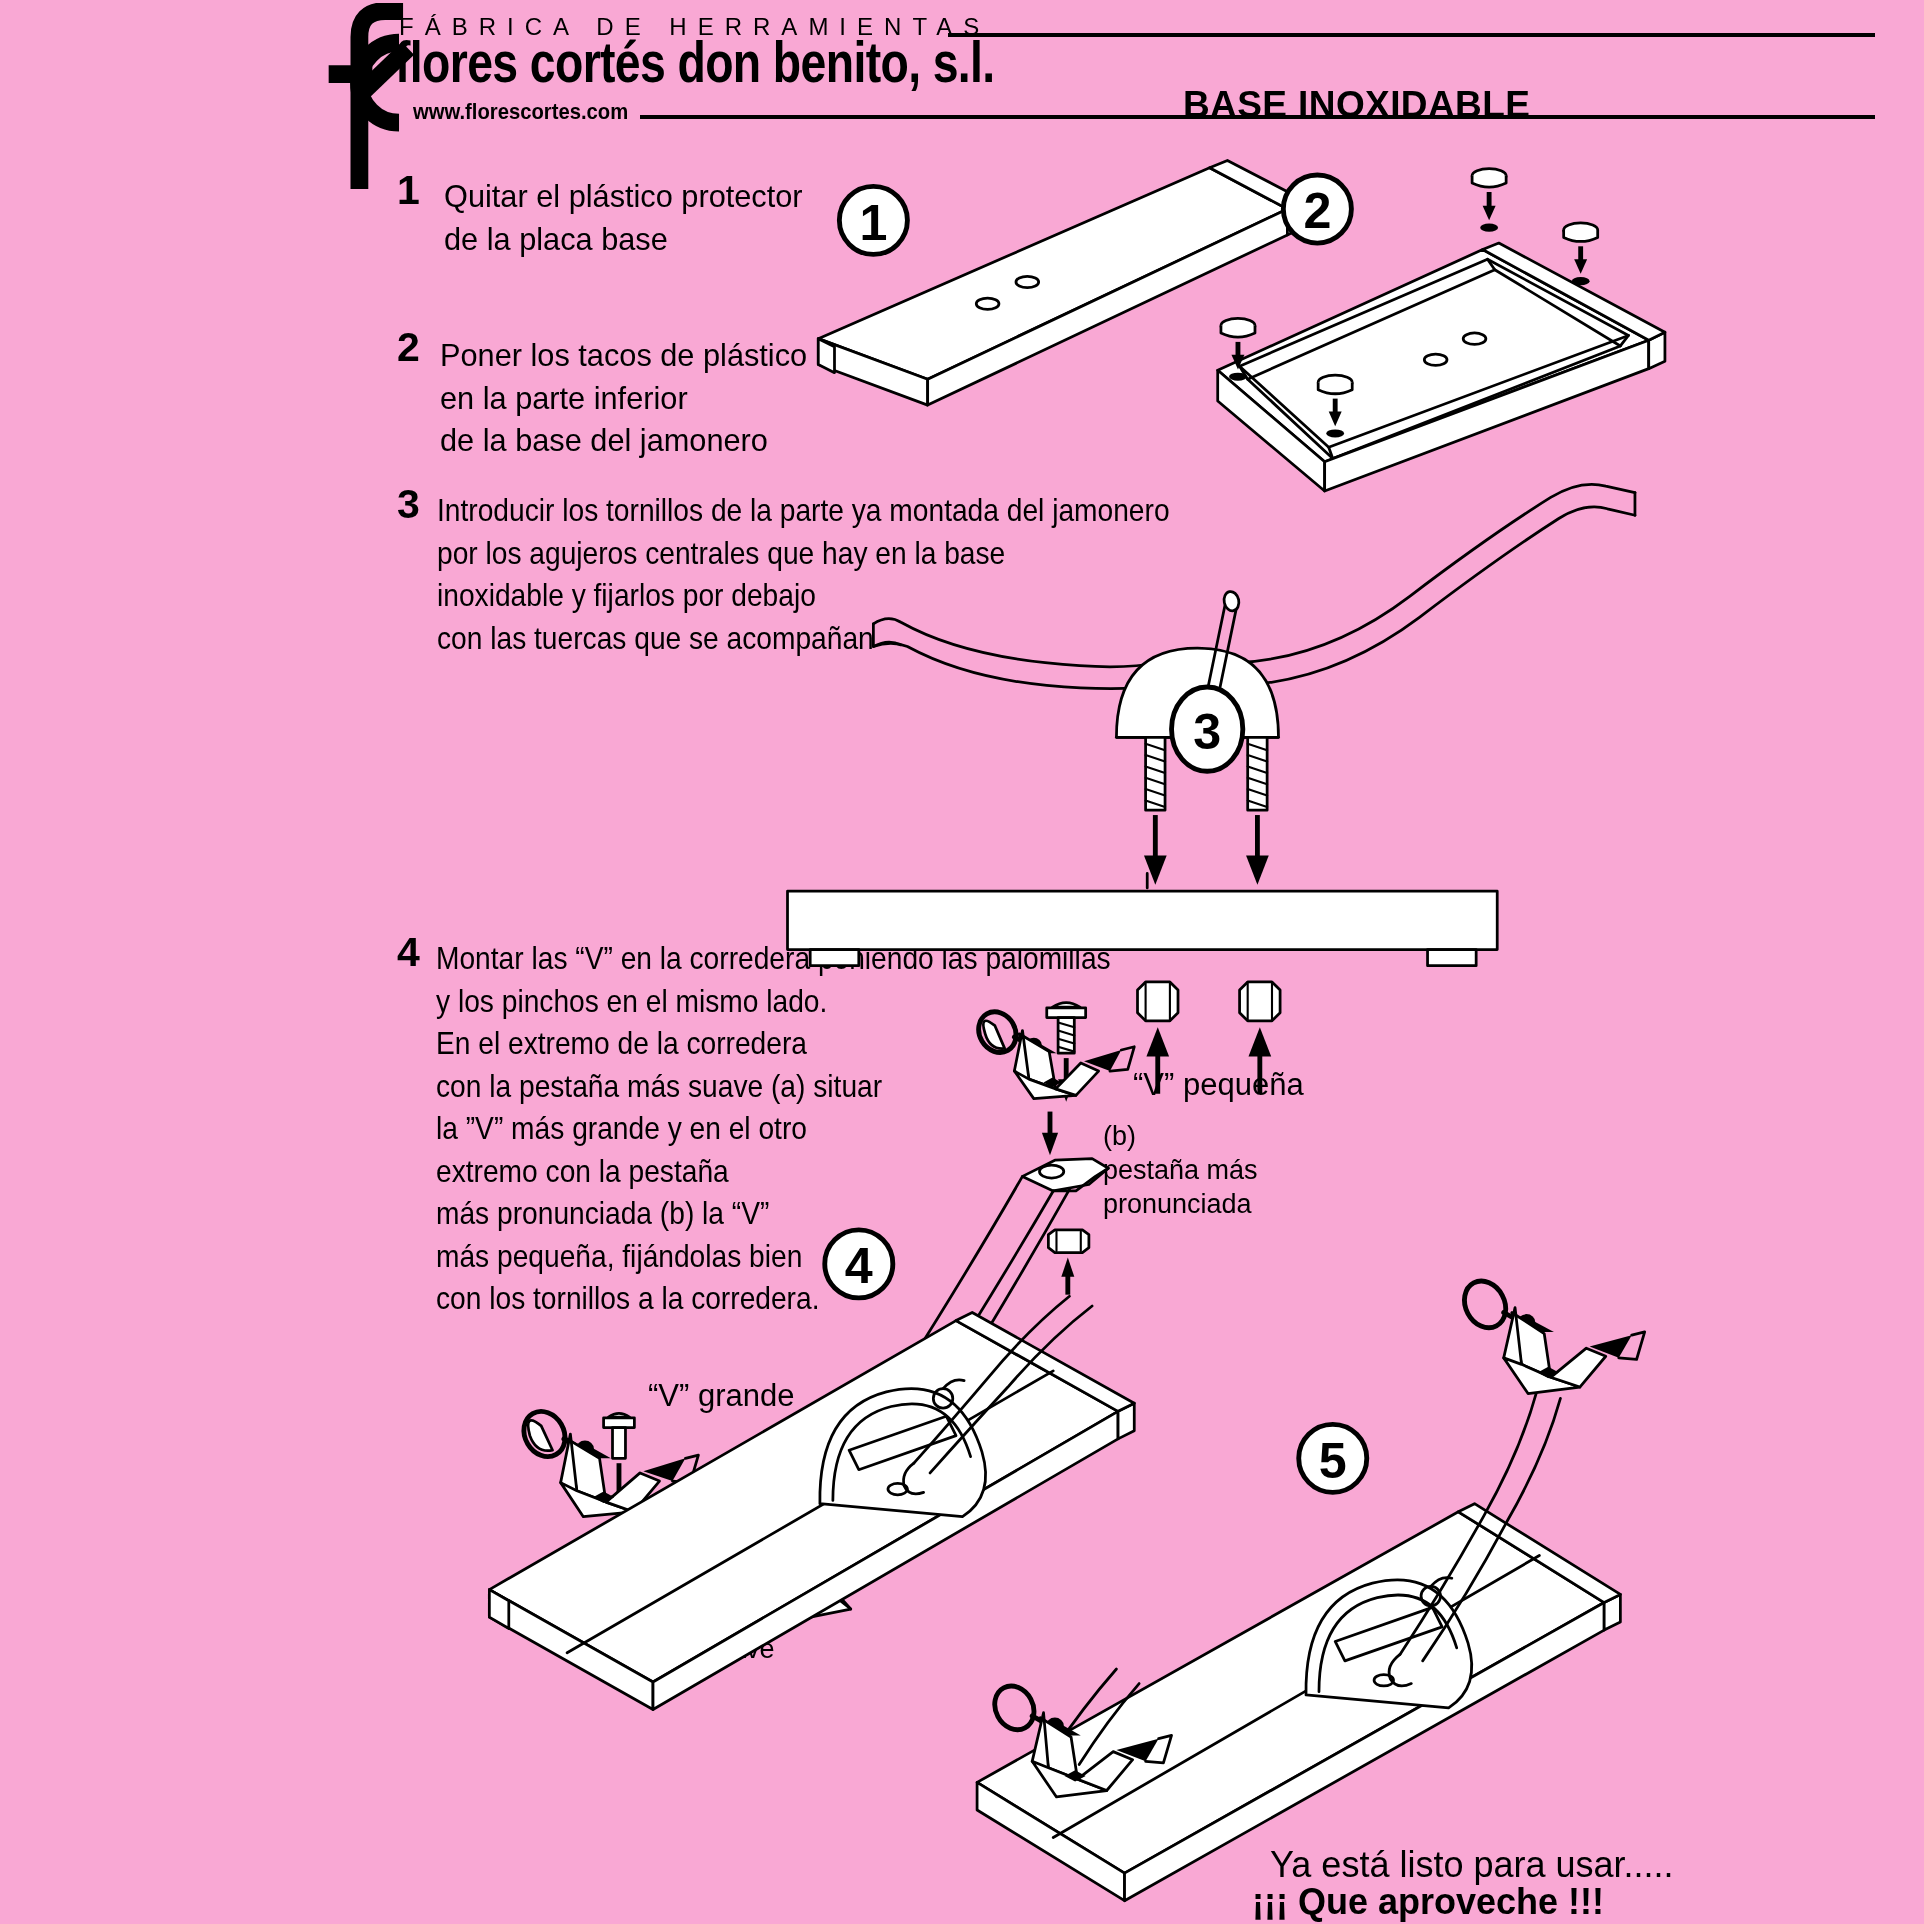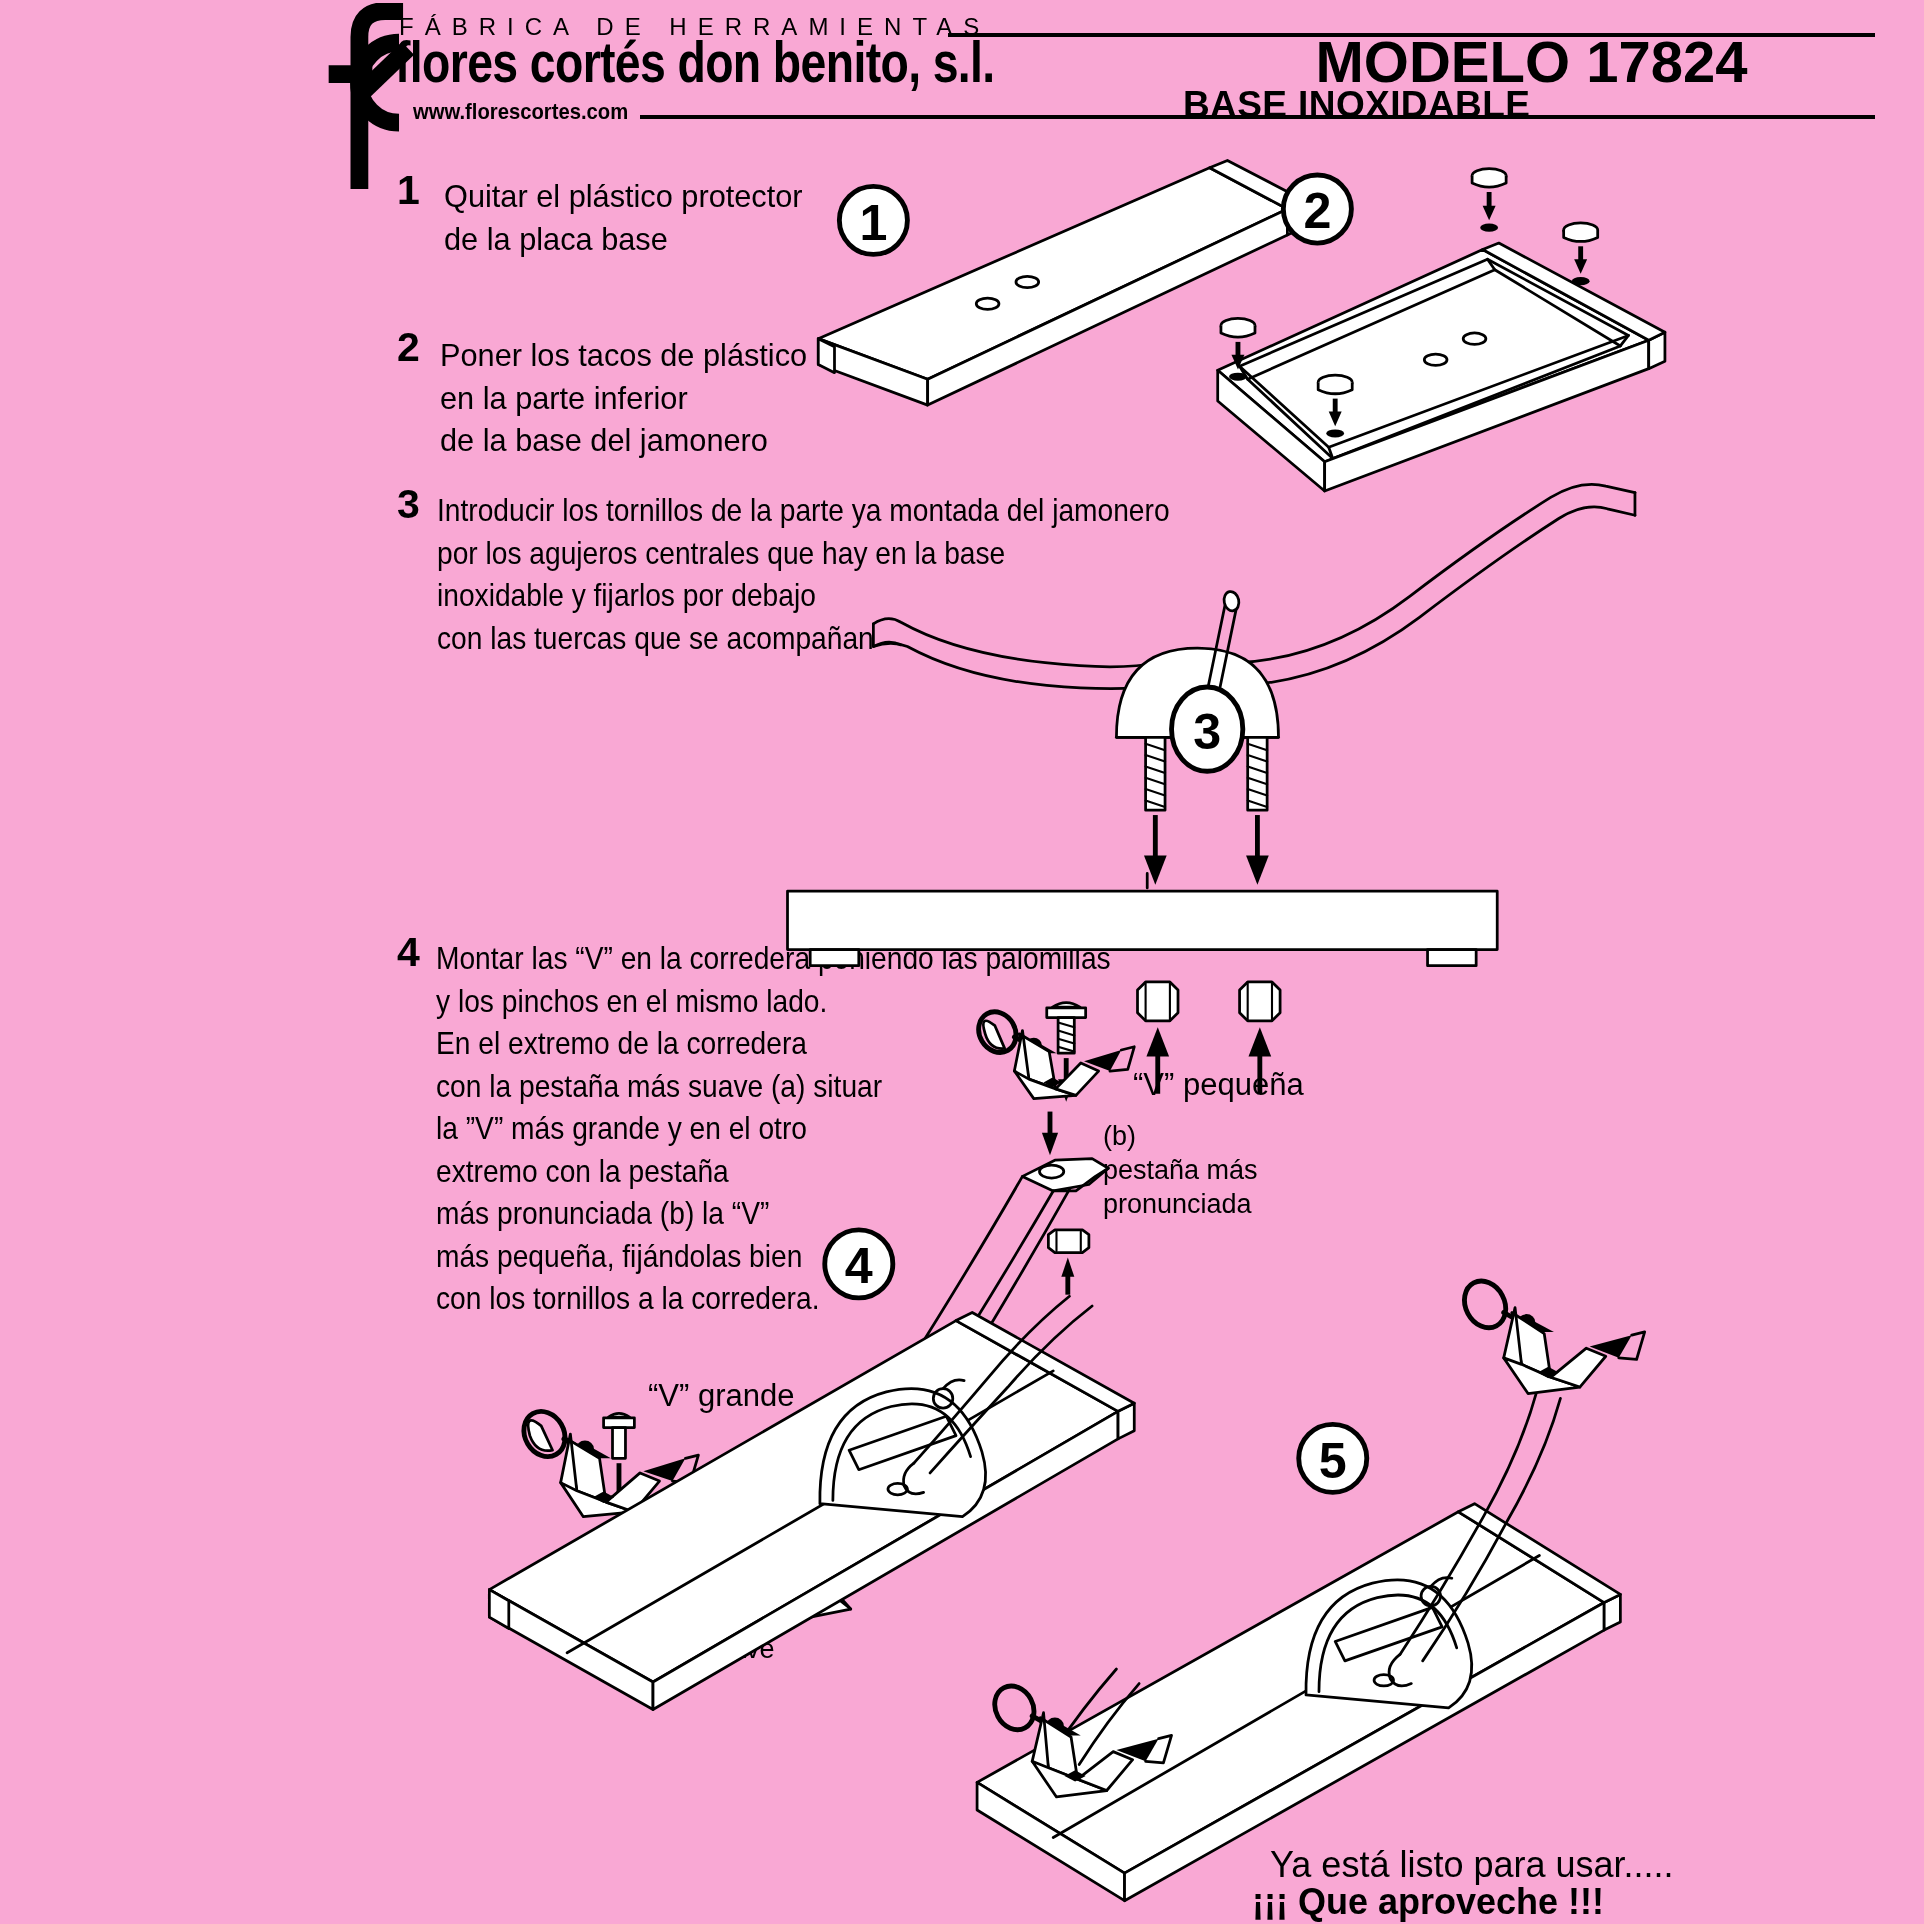--- a/index.html
+++ b/index.html
@@ -169,21 +169,20 @@
       <path d="M141 49 A48 48 0 1 0 141 148" stroke="#000" stroke-width="22" fill="none"></path>
 
       <path d="M98 108 L152 56" stroke="#000" stroke-width="22" fill="none"></path>
     </svg>
 
     <div class="hdr-fabrica">FÁBRICA DE HERRAMIENTAS</div>
     <div class="hdr-rule-top"></div>
     <div class="hdr-company">flores cortés don benito, s.l.</div>
     <div class="hdr-web">www.florescortes.com</div>
     <div class="hdr-rule-bot"></div>
-    <div class="hdr-modelo">MODELO 17824</div>
     <div class="hdr-base">BASE INOXIDABLE</div>
   </div>
 
   <div class="step-num" style="left:397px; top:170px;">1</div>
   <div class="step-text" style="left:444px; top:175px;">Quitar el plástico protector
 de la placa base</div>
 
   <div class="step-num" style="left:397px; top:327px;">2</div>
   <div class="step-text" style="left:440px; top:334px;">Poner los tacos de plástico
 en la parte inferior

